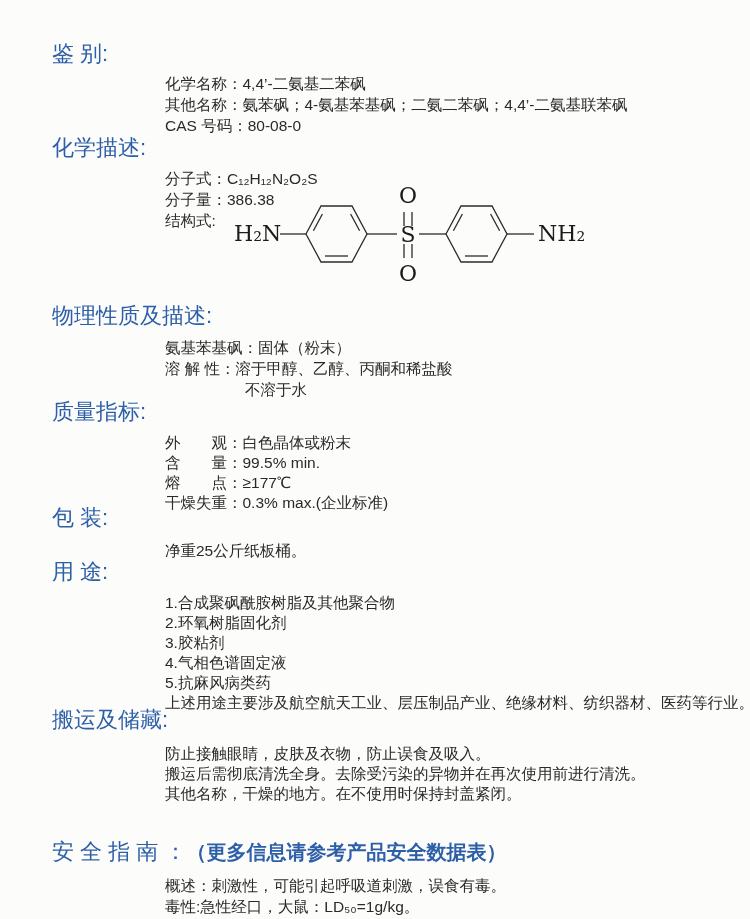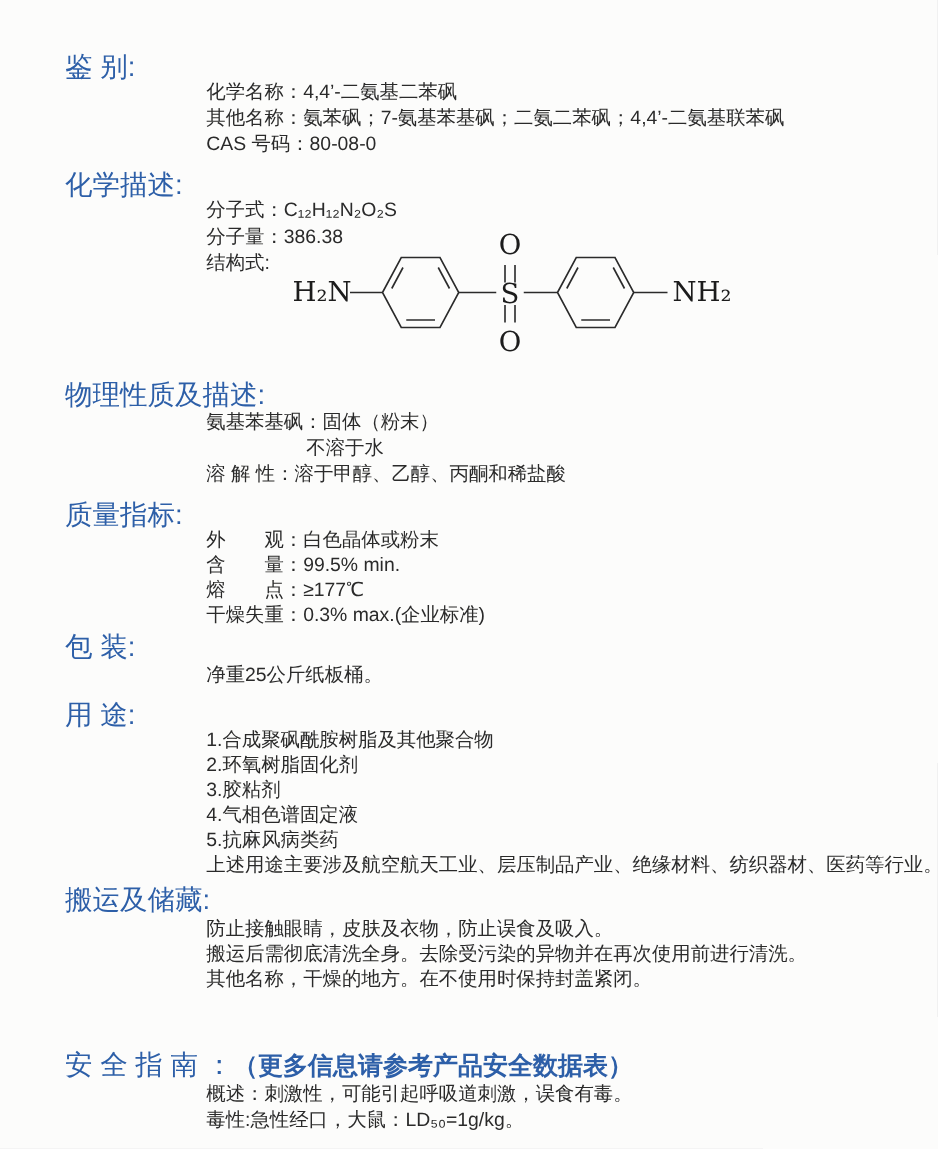--- a/index.html
+++ b/index.html
@@ -17,20 +17,21 @@
     position:absolute; left:52px; top:0;
     font-size:22px; line-height:24px;
     color:#2d5fa8;
     white-space:nowrap;
   }
   .h .note { font-size:20px; color:#2d5fa8;font-weight:bold; }
   .c {
     position:absolute; left:165px;
     font-size:15.5px; line-height:21px;
     white-space:nowrap;
+    margin-top:10px;
   }
   .lh20 .line { line-height:20px; }
   .indent { padding-left:80px; }
   .struct-svg {
     position:absolute; left:226px; top:50px;
     width:376px; height:102px;
   }
   .struct-svg text {
     font-family:"DejaVu Serif", "Liberation Serif", serif;
     fill:#1c1c1c;
@@ -38,21 +39,21 @@
 </style>
 </head>
 <body>
 
 <div class="page">
 
   <div class="sec" style="top:42px">
     <div class="h">鉴 别:</div>
     <div class="c" style="top:21px">
       <div class="line">化学名称：4,4’-二氨基二苯砜</div>
-      <div class="line">其他名称：氨苯砜；7-氨基苯基砜；二氨二苯砜；4,4’-二氨基联苯砜</div>
+      <div class="line">其他名称：氨苯砜；4-氨基苯基砜；二氨二苯砜；4,4’-二氨基联苯砜</div>
       <div class="line">CAS 号码：80-08-0</div>
     </div>
   </div>
 
   <div class="sec" style="top:136px">
     <div class="h">化学描述:</div>
     <div class="c" style="top:22px">
       <div class="line">分子式：C₁₂H₁₂N₂O₂S</div>
       <div class="line">分子量：386.38</div>
       <div class="line">结构式:</div>
@@ -89,22 +90,22 @@
       <text x="182" y="56" font-size="22" text-anchor="middle">S</text>
       <text x="182" y="95" font-size="22" text-anchor="middle">O</text>
       <text x="312" y="55" font-size="22">NH₂</text>
     </svg>
   </div>
 
   <div class="sec" style="top:304px">
     <div class="h">物理性质及描述:</div>
     <div class="c" style="top:23px">
       <div class="line">氨基苯基砜：固体（粉末）</div>
+      <div class="line">溶 解 性：溶于甲醇、乙醇、丙酮和稀盐酸</div>
       <div class="line indent">不溶于水</div>
-      <div class="line">溶 解 性：溶于甲醇、乙醇、丙酮和稀盐酸</div>
     </div>
   </div>
 
   <div class="sec" style="top:400px">
     <div class="h">质量指标:</div>
     <div class="c lh20" style="top:23px">
       <div class="line">外　　观：白色晶体或粉末</div>
       <div class="line">含　　量：99.5% min.</div>
       <div class="line">熔　　点：≥177℃</div>
       <div class="line">干燥失重：0.3% max.(企业标准)</div>

